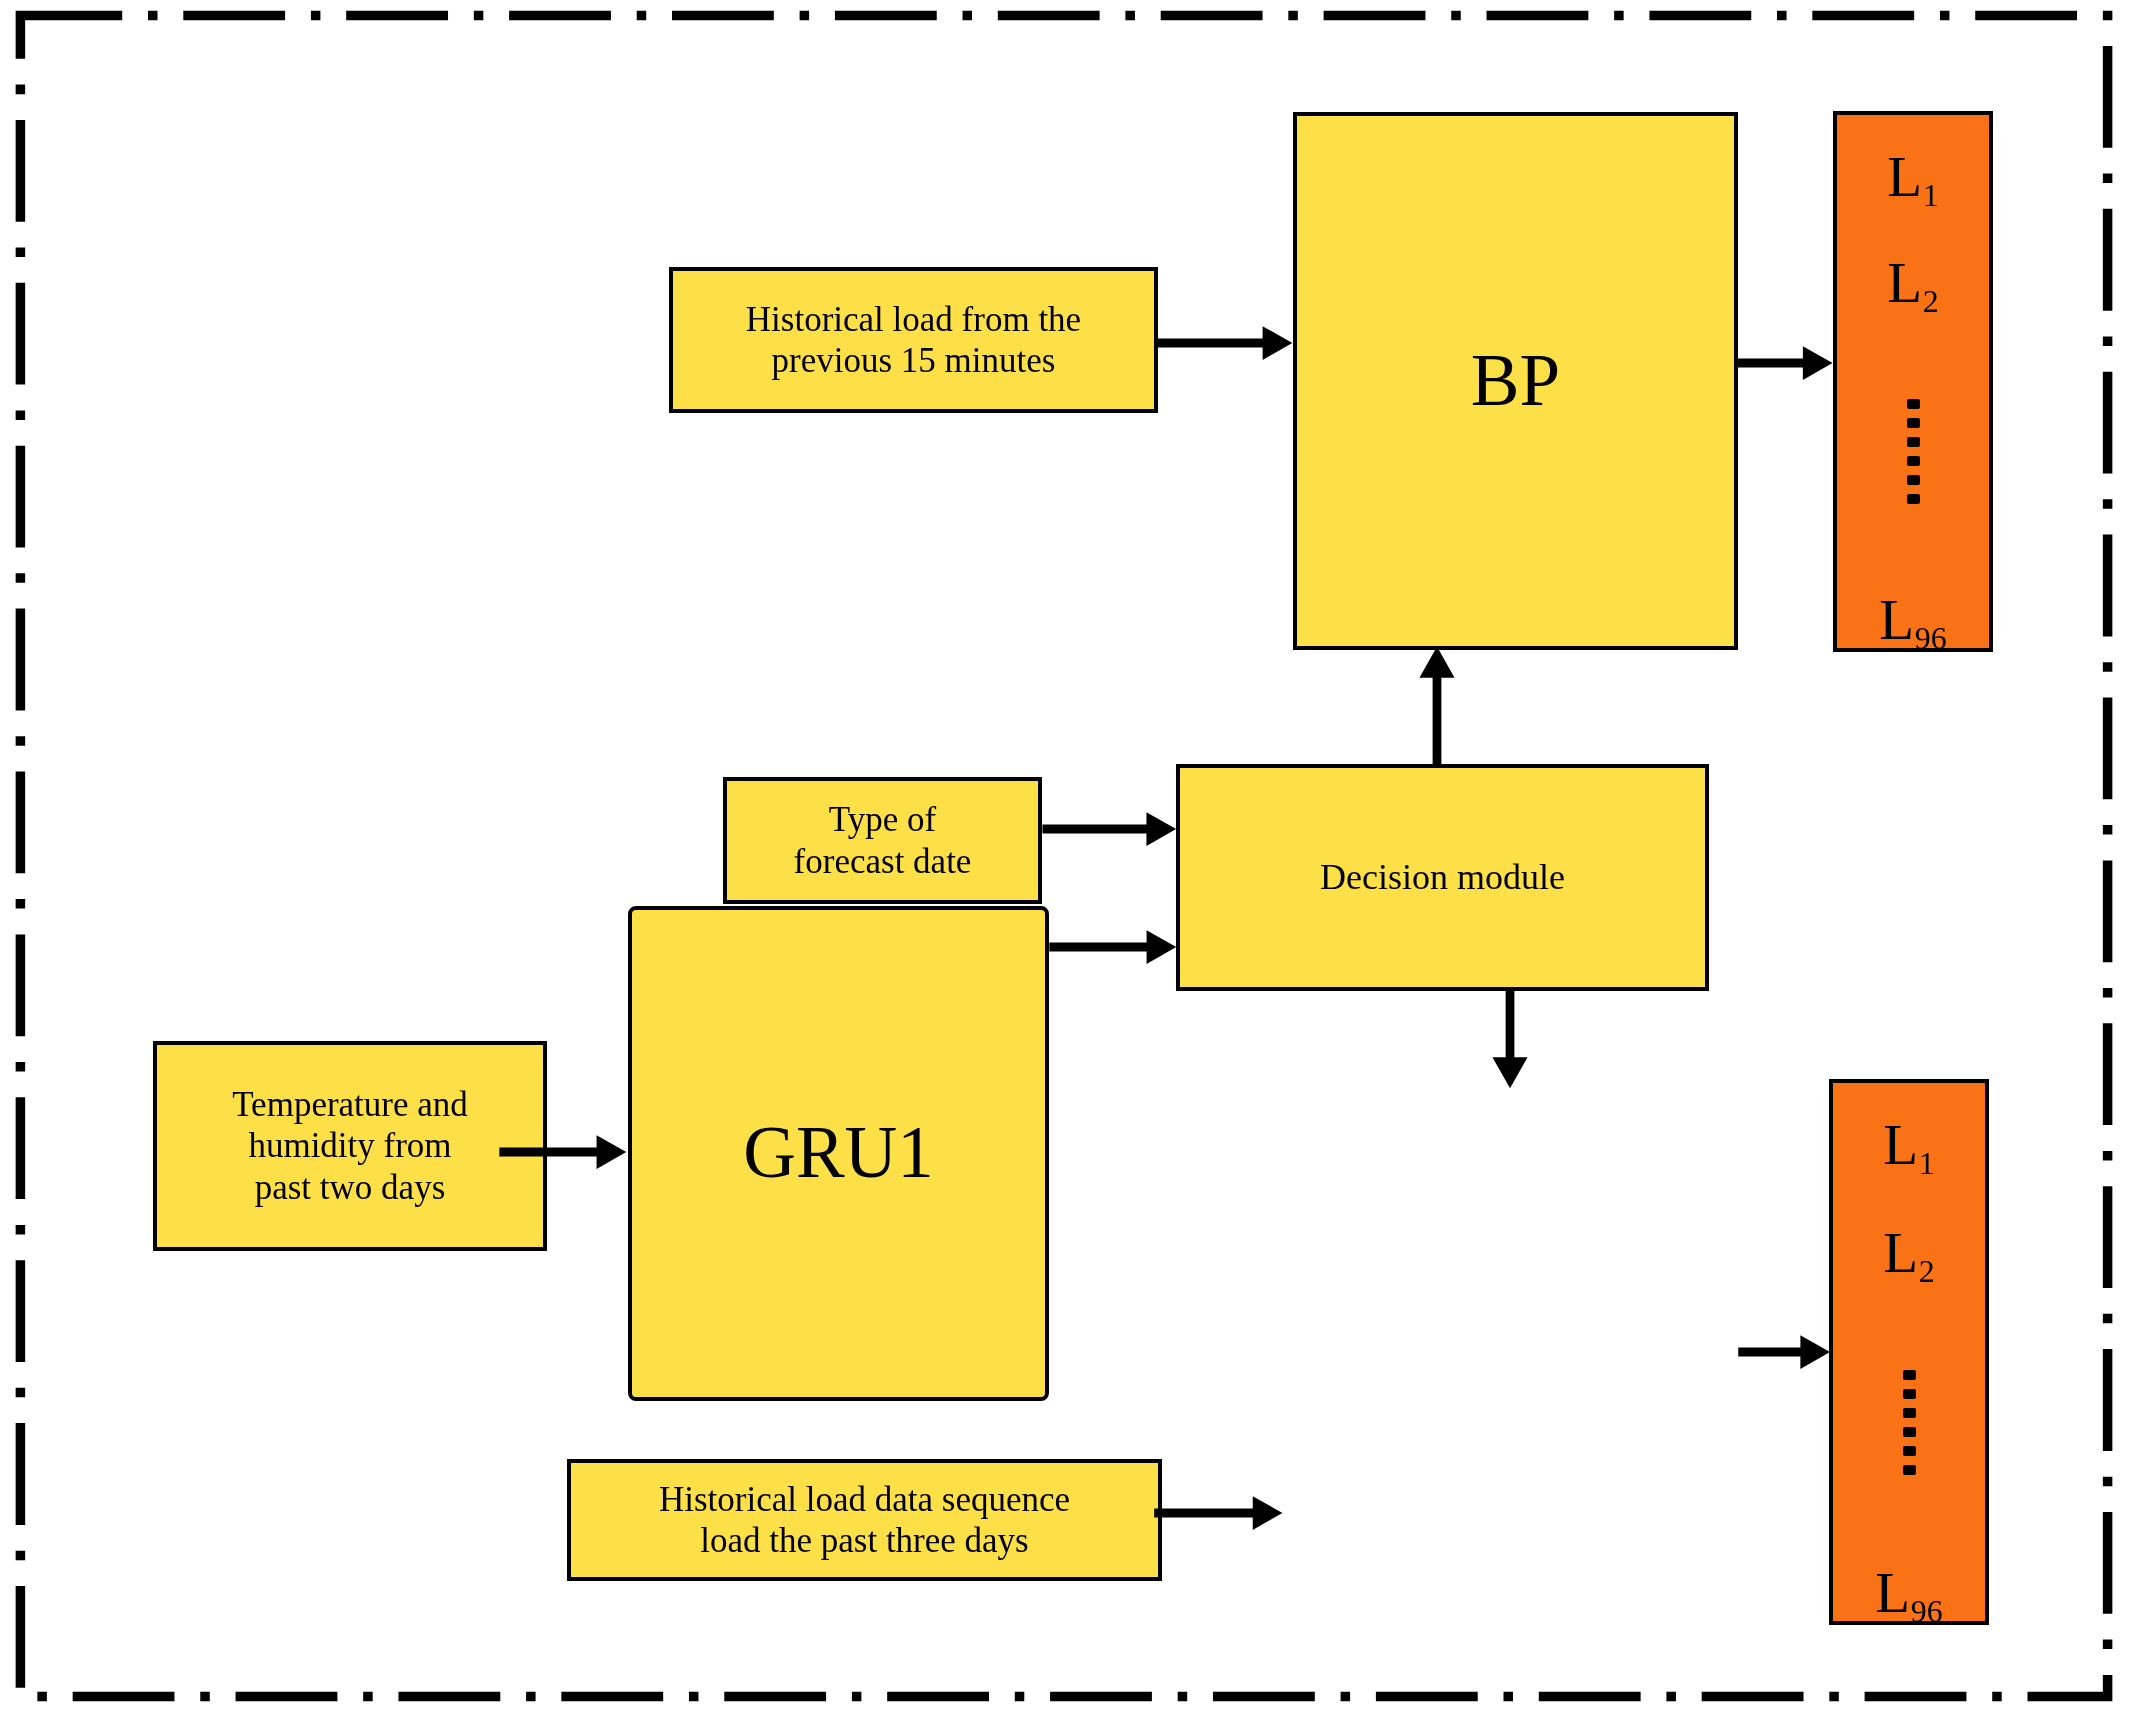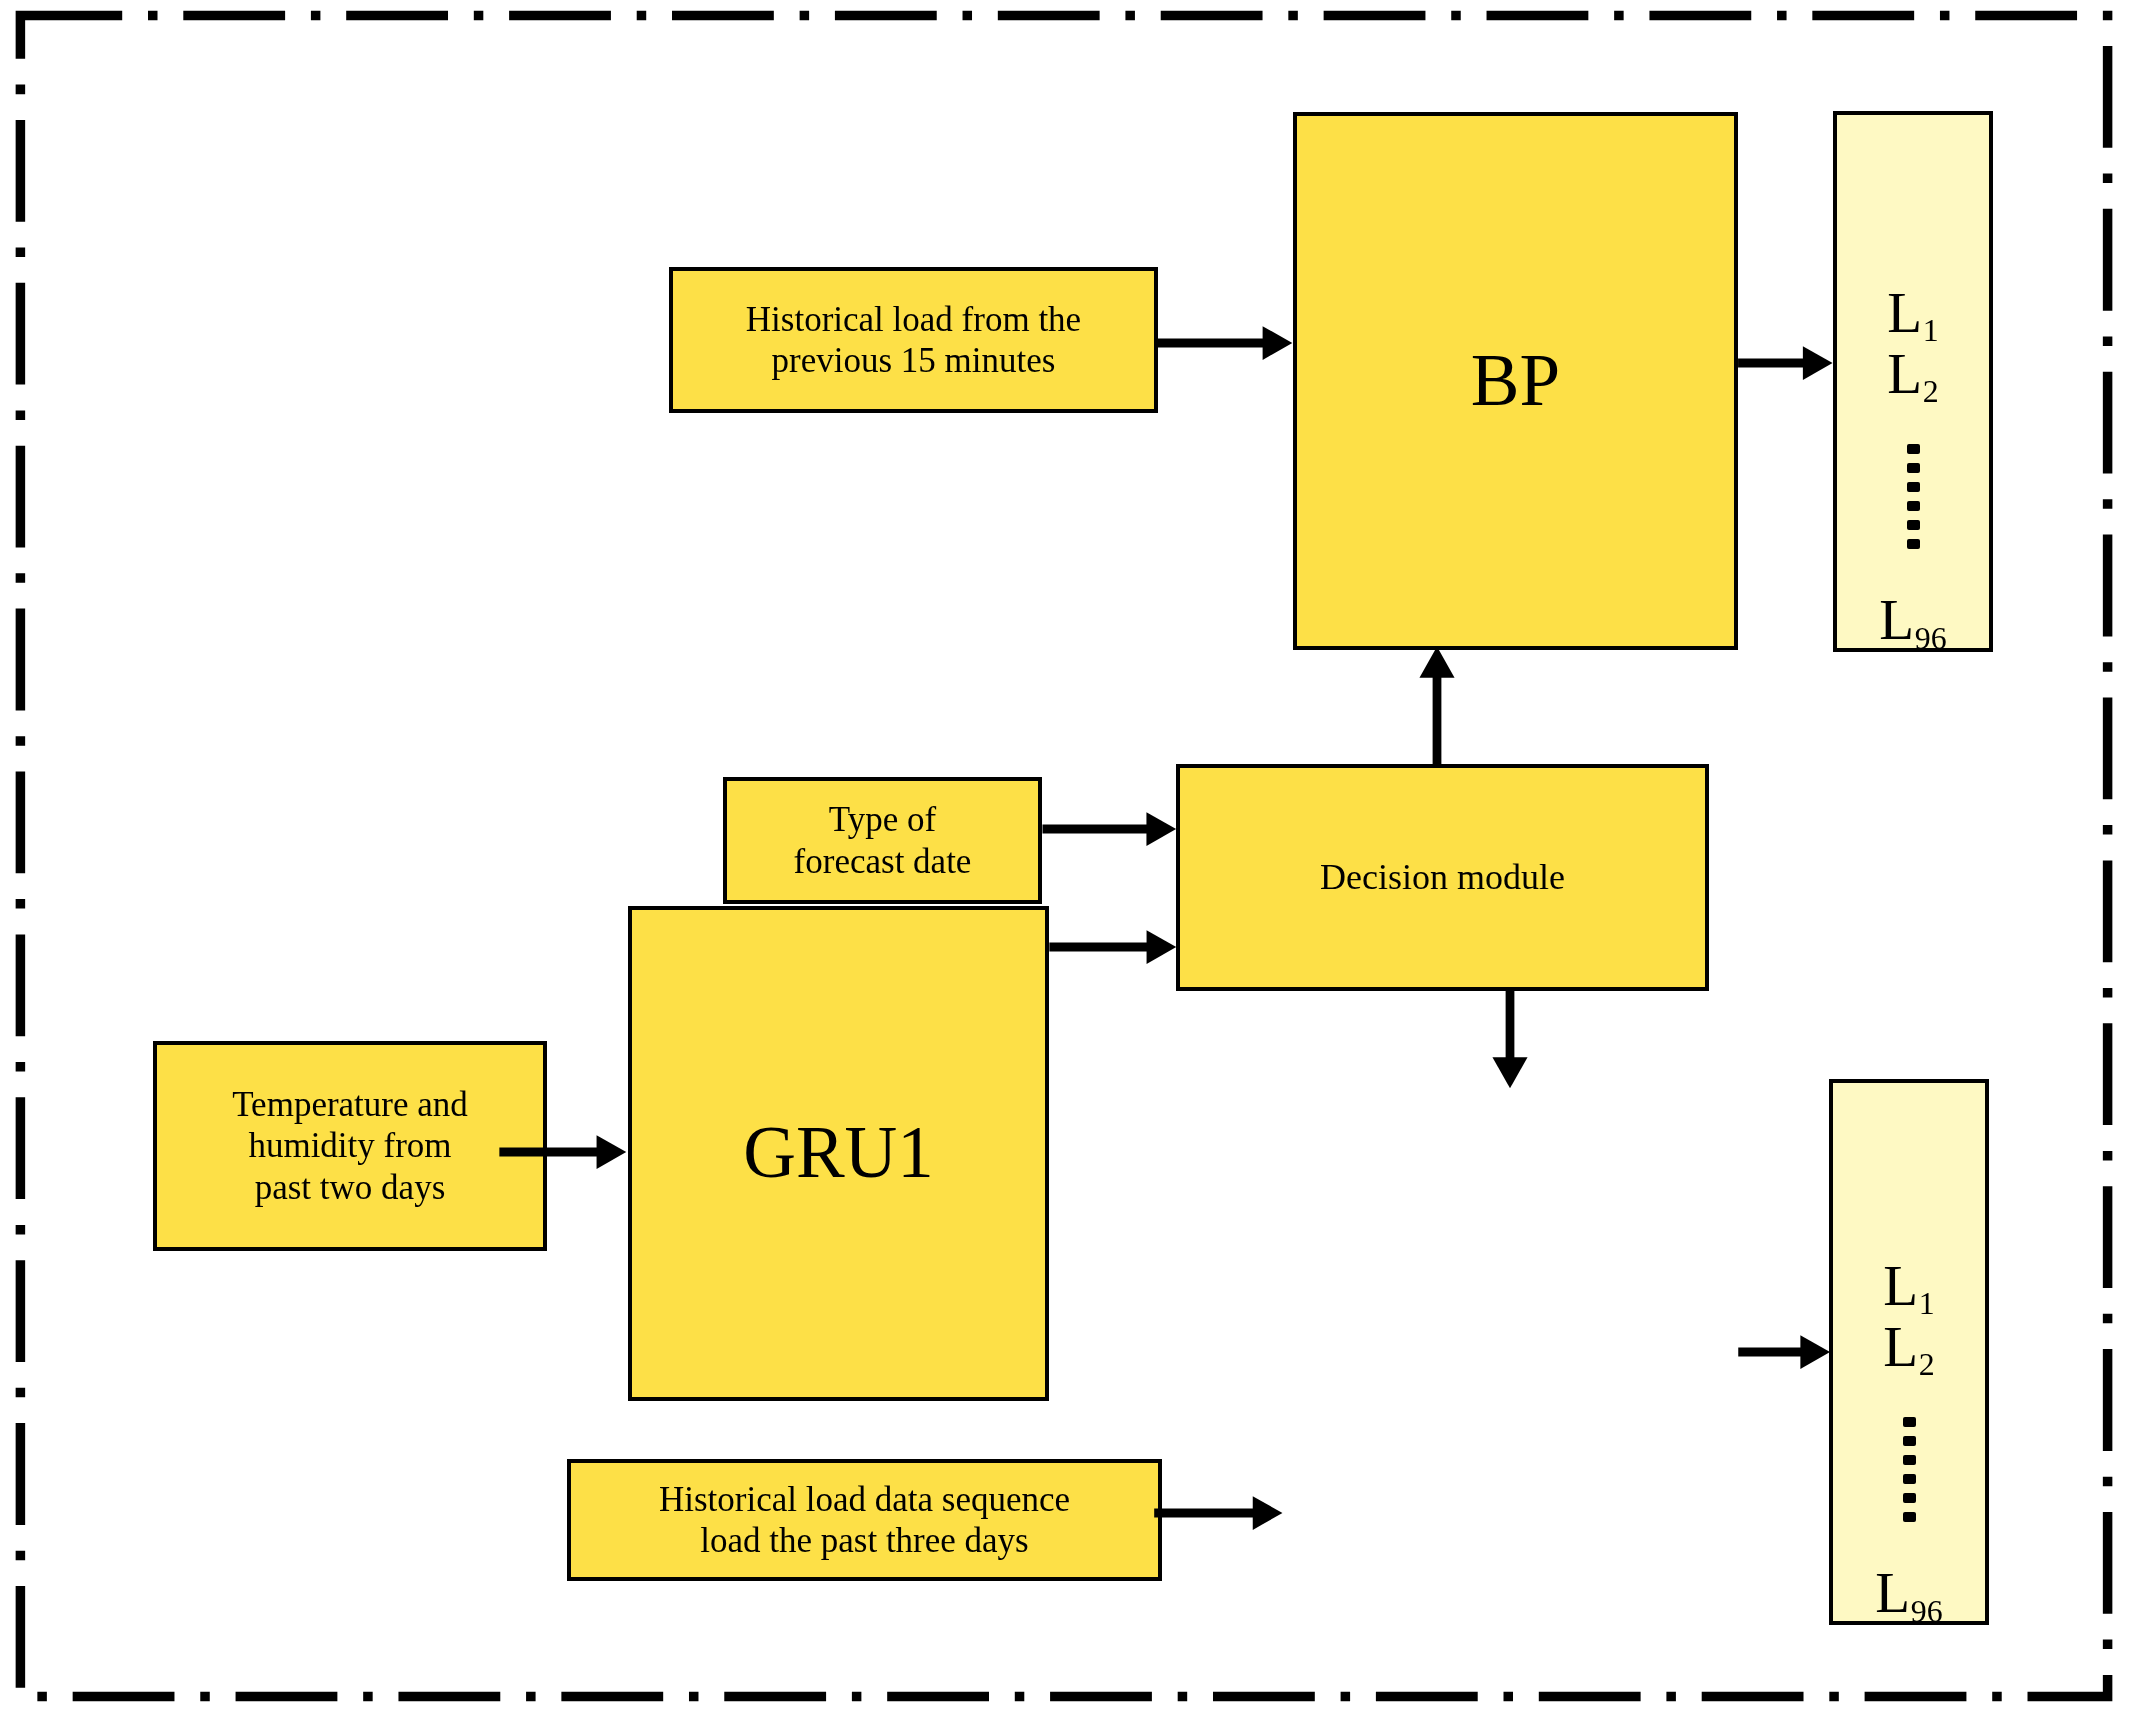--- a/index.html
+++ b/index.html
@@ -33,25 +33,25 @@
     line-height:1.18;
   }
   .node.small{font-size:35px;}
   .node.big{font-size:73px;}
   .node .txt{display:block;padding:0 9.5px;}
 
   .lbox{
     position:absolute;
     box-sizing:border-box;
     border:4.8px solid #000000;
-    background:#fef9c3;
+    background:#f97316;
     display:flex;
     flex-direction:column;
     align-items:center;
-    justify-content:flex-end;
+    justify-content:space-between;
     color:#000000;
   }
   .lbox .lrow{
     font-size:57px;
     line-height:1.0;
     letter-spacing:0;
     white-space:nowrap;
   }
   .lbox .lrow sub{
     font-size:0.56em;
@@ -116,21 +116,21 @@
     <span class="txt">
       <span>Type of</span><br>
       <span>forecast date</span>
     </span>
   </div>
 
   <div class="node" style="left:1176px;top:764px;width:533px;height:227px;font-size:36px;">
     <span class="txt">Decision module</span>
   </div>
 
-  <div class="node big" style="left:628px;top:906px;width:421px;height:495px;">
+  <div class="node big" style="left:628px;top:906px;width:421px;height:495px;border-radius:8px;">
     <span class="txt">GRU1</span>
   </div>
 
   <div class="node small" style="left:105px;top:1041px;width:394px;height:210px;margin-left:48px;">
     <span class="txt">
       <span>Temperature and</span><br>
       <span>humidity from</span><br>
       <span>past two days</span>
     </span>
   </div>

